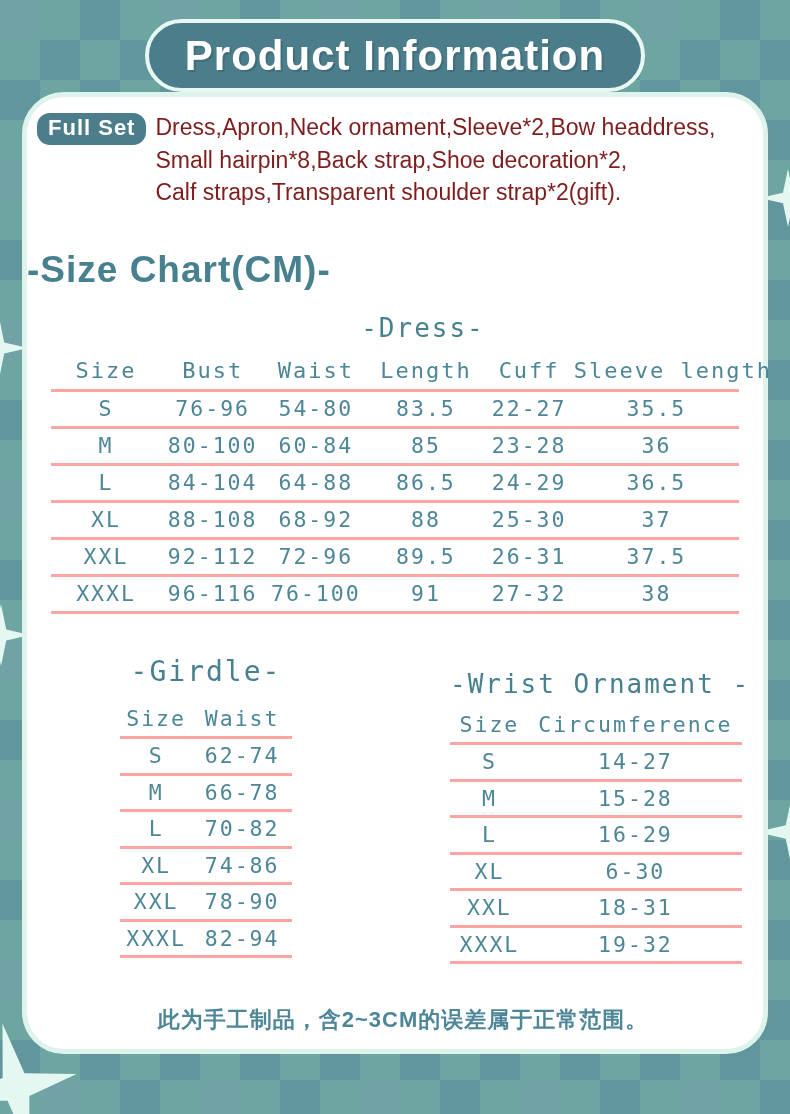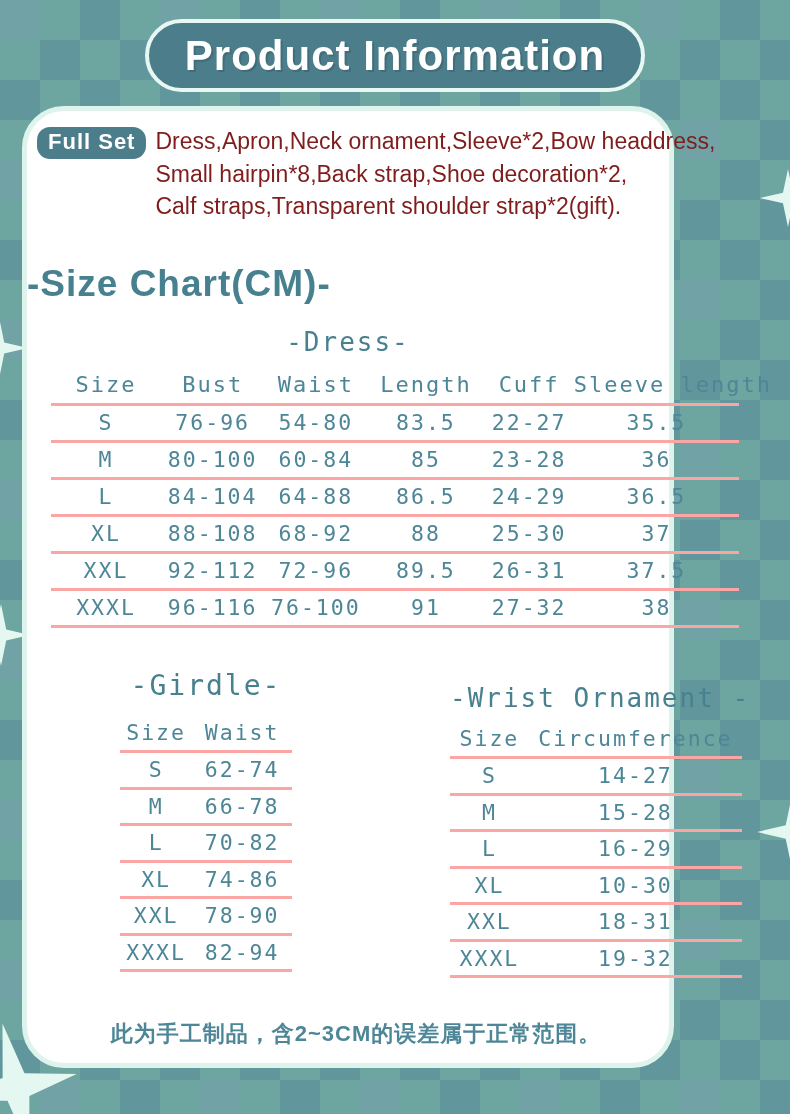--- a/index.html
+++ b/index.html
@@ -27,21 +27,21 @@
     position:absolute; top:19px; left:50%; transform:translateX(-50%);
     width:500px; height:73px; box-sizing:border-box;
     background:#4b7e8a; border:4px solid #e7f7f2; border-radius:40px;
     display:flex; align-items:center; justify-content:center;
   }
   .banner span{
     color:#ffffff; font-weight:bold; font-size:42px; letter-spacing:1px;
     text-shadow:2px 2px 0 rgba(30,60,70,0.25); white-space:nowrap;
   }
   .card{
-    position:absolute; left:22px; top:106px; width:652px; height:962px;
+    position:absolute; left:22px; top:92px; width:746px; height:962px;
     box-sizing:border-box; background:#ffffff;
     border:5px solid #dff3ed; border-radius:42px;
   }
   .fullset{
     position:absolute; left:10px; top:14px; right:6px;
     display:flex; align-items:flex-start; gap:9px;
   }
   .badge{
     flex:0 0 auto; margin-top:2px;
     background:#4b7e8a; color:#ffffff; font-weight:bold; font-size:22px;
@@ -50,21 +50,21 @@
   .fullset-text{
     color:#7f1d1d; font-weight:normal; font-size:23px; line-height:32.5px; white-space:nowrap;
   }
   .chart-title{
     position:absolute; top:152px; left:0; width:100%; margin:0;
     text-align:left; color:#47808f; font-weight:bold; font-size:37px; letter-spacing:1px;
   }
   .mono{font-family:"DejaVu Sans Mono", monospace;}
   .dress-subtitle{
     position:absolute; top:216px; left:0; width:100%; margin:0;
-    text-align:center; color:#47808f; font-size:26px; font-weight:normal; letter-spacing:2px;
+    text-align:center; color:#47808f; font-size:26px; font-weight:normal; letter-spacing:2px;padding-left:28px;
   }
   table{border-collapse:collapse; color:#4d8697; letter-spacing:2px;}
   th{font-weight:normal;}
   tr{border-bottom:3px solid #fca5a5;}
   td,th{text-align:center; white-space:nowrap; padding:0;}
   .dress-table{
     position:absolute; top:256px; left:24px; width:688px;
     font-size:21.5px; table-layout:fixed;
   }
   .dress-table tr{height:37px;}
@@ -241,21 +241,21 @@
             <tr>
               <td>M</td>
               <td>15-28</td>
             </tr>
             <tr>
               <td>L</td>
               <td>16-29</td>
             </tr>
             <tr>
               <td>XL</td>
-              <td>10-30</td>
+              <td>6-30</td>
             </tr>
             <tr>
               <td>XXL</td>
               <td>18-31</td>
             </tr>
             <tr>
               <td>XXXL</td>
               <td>19-32</td>
             </tr>
           </tbody>

